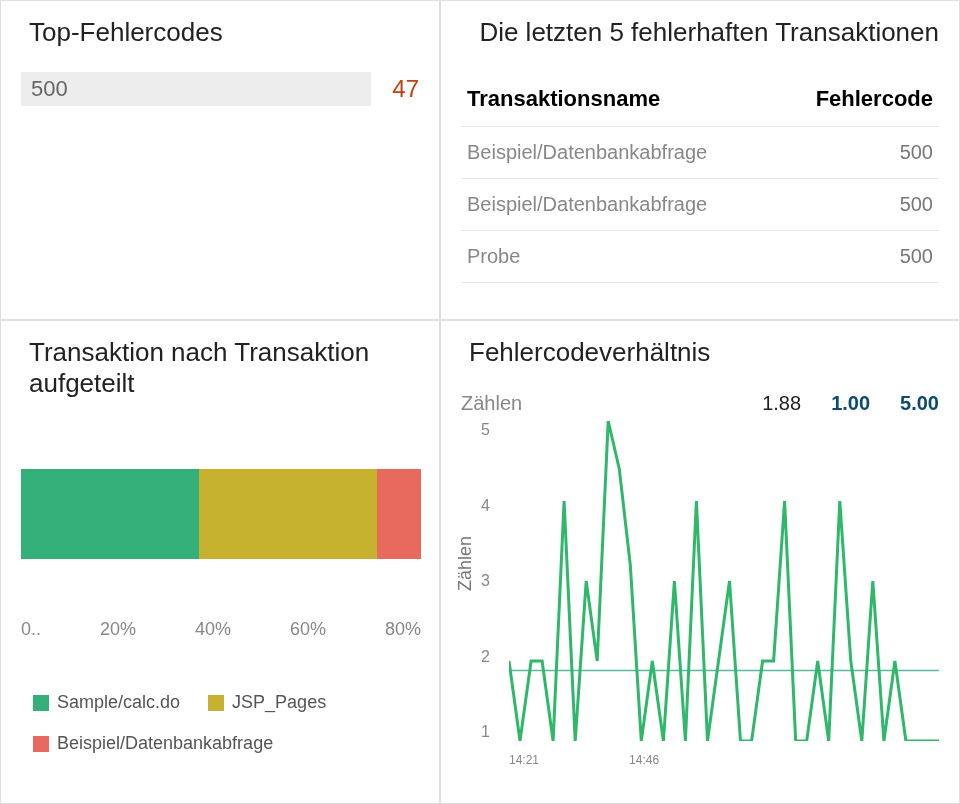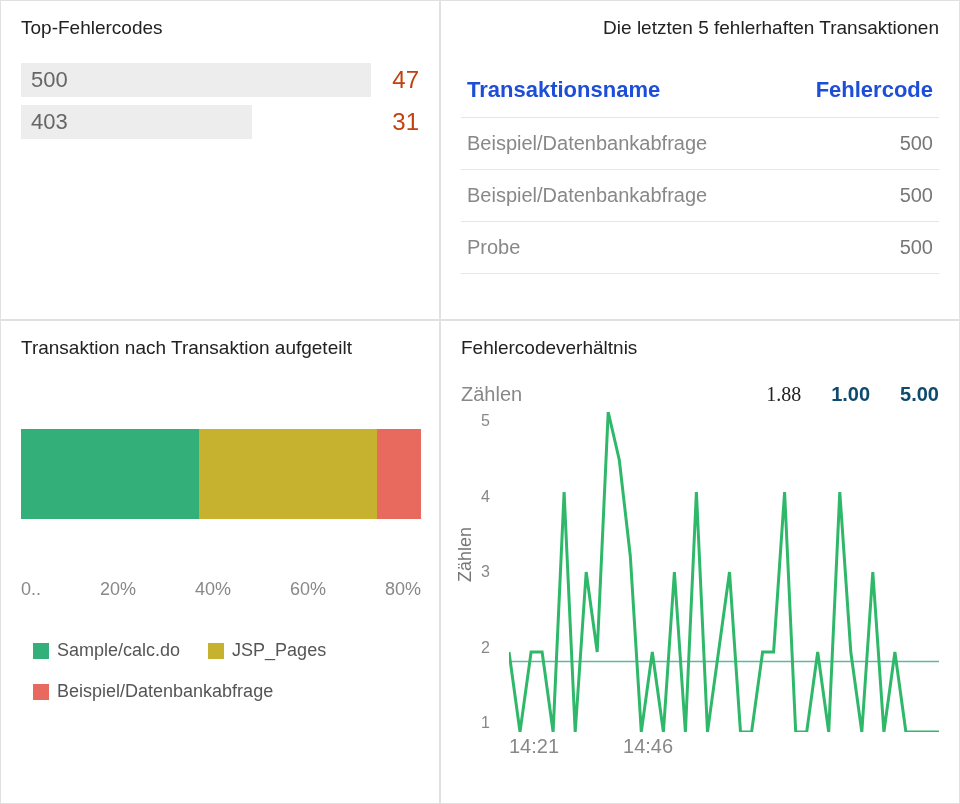--- a/index.html
+++ b/index.html
@@ -15,24 +15,24 @@
     grid-template-columns: 440px 520px;
     grid-template-rows: 320px 484px;
   }
   .panel {
     border: 1px solid #e0e0e0;
     padding: 16px 20px;
     position: relative;
     overflow: hidden;
   }
   .panel-title {
-    font-size: 19px;
+    font-size: 26px;
     font-weight: 400;
     color: #222;
-    margin: 0 0 24px 0;
+    margin: 0 0 24px 8px;
   }
   
   .ec-row {
     display: flex;
     align-items: center;
     margin-bottom: 8px;
     height: 34px;
   }
   .ec-bar-track {
     flex: 0 0 350px;
@@ -64,21 +64,21 @@
   .tx-head, .tx-row {
     display: flex;
     justify-content: space-between;
     align-items: center;
     border-bottom: 1px solid #e6e6e6;
     padding: 14px 6px;
   }
   .tx-head {
     font-size: 22px;
     font-weight: 600;
-    color: #1d4ed8;
+    color: #000000;
   }
   .tx-row {
     font-size: 20px;
     color: #888;
   }
   .tx-row .code {
     color: #777;
   }
   
   .stack-area {
@@ -96,41 +96,41 @@
   .seg { height: 100%; }
   .axis-x {
     display: flex;
     width: 400px;
     justify-content: space-between;
     margin-top: 50px;
     color: #888;
     font-size: 18px;
   }
   .legend {
-    margin-top: 40px;
+    margin-top: 52px;
     display: flex;
     flex-wrap: wrap;
     gap: 20px 28px;
     font-size: 18px;
     color: #555;
     padding-left: 12px;
   }
   .lg-item { display: flex; align-items: center; gap: 8px; }
   .swatch { width: 16px; height: 16px; display: inline-block; }
   
   .stats-row {
     display: flex;
     align-items: center;
     gap: 30px;
     font-size: 20px;
     margin-top: 6px;
     margin-bottom: 6px;
   }
   .stats-row .lbl { color: #888; }
-  .stats-row .num { color: #222; font-weight: 500; margin-left: auto; font-family: Liberation Serif, serif; }
+  .stats-row .num { color: #222; font-weight: 500; margin-left: auto; }
   .stats-row .n2 { color: #0c4a6e; font-weight: 700; }
   .line-wrap {
     position: relative;
     height: 340px;
     margin-top: 4px;
   }
   .y-label {
     position: absolute;
     left: -6px;
     top: 170px;
@@ -156,44 +156,38 @@
     justify-content: space-between;
     color: #888;
     font-size: 16px;
   }
   .x-ticks {
     position: absolute;
     left: 48px;
     bottom: -6px;
     width: 430px;
     display: flex;
-    gap: 64px;
-    color: #888;
-    font-size: 20px;
+    gap: 90px;
+    color: #888;
+    font-size: 12px;
   }
 </style>
 </head>
 <body>
 
 <div class="grid">
 
   <div class="panel">
     <div class="panel-title">Top-Fehlercodes</div>
     <div id="ec-rows">
         <div class="ec-row">
           <div class="ec-bar-track">
             <div class="ec-bar" style="width:100%">500</div>
           </div>
           <div class="ec-val">47</div>
-        </div>
-        <div class="ec-row">
-          <div class="ec-bar-track">
-            <div class="ec-bar" style="width:66%">403</div>
-          </div>
-          <div class="ec-val">31</div>
         </div>
       </div>
   </div>
 
   <div class="panel">
     <div class="panel-title" style="text-align:right">Die letzten 5 fehlerhaften Transaktionen</div>
     <div class="tx-table">
       <div class="tx-head">
         <span>Transaktionsname</span>
         <span>Fehlercode</span>

